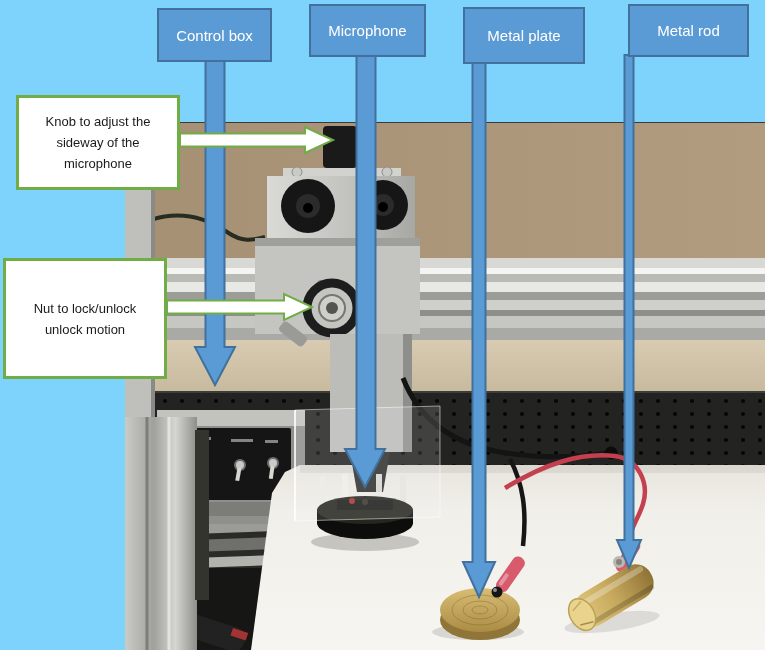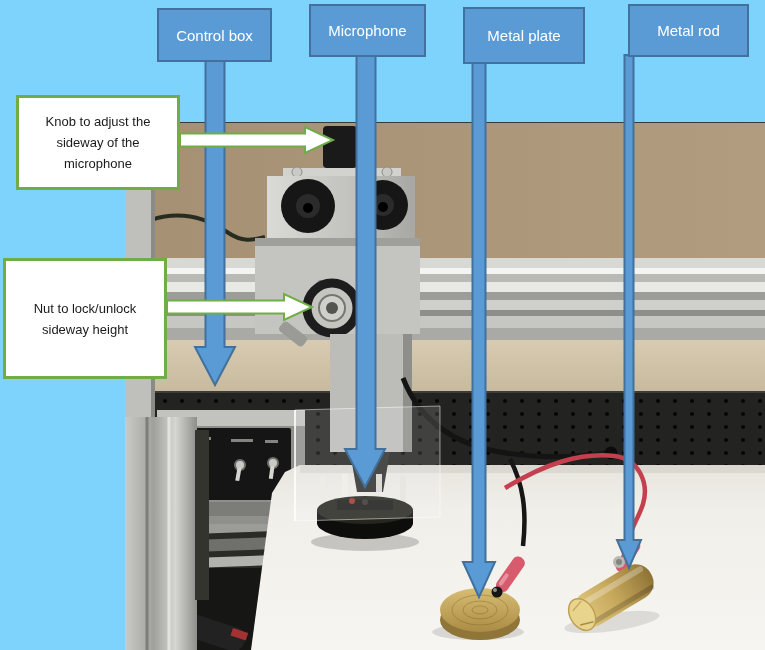--- a/index.html
+++ b/index.html
@@ -270,16 +270,16 @@
     <span>Metal rod</span>
   </div>
 
   <div class="callout" id="co-knob">
     <span>Knob to adjust the</span>
     <span>sideway of the</span>
     <span>microphone</span>
   </div>
   <div class="callout" id="co-nut">
     <span>Nut to lock/unlock</span>
-    <span>sideway height</span>
+    <span>unlock motion</span>
   </div>
 
 </div>
 
 </body></html>

